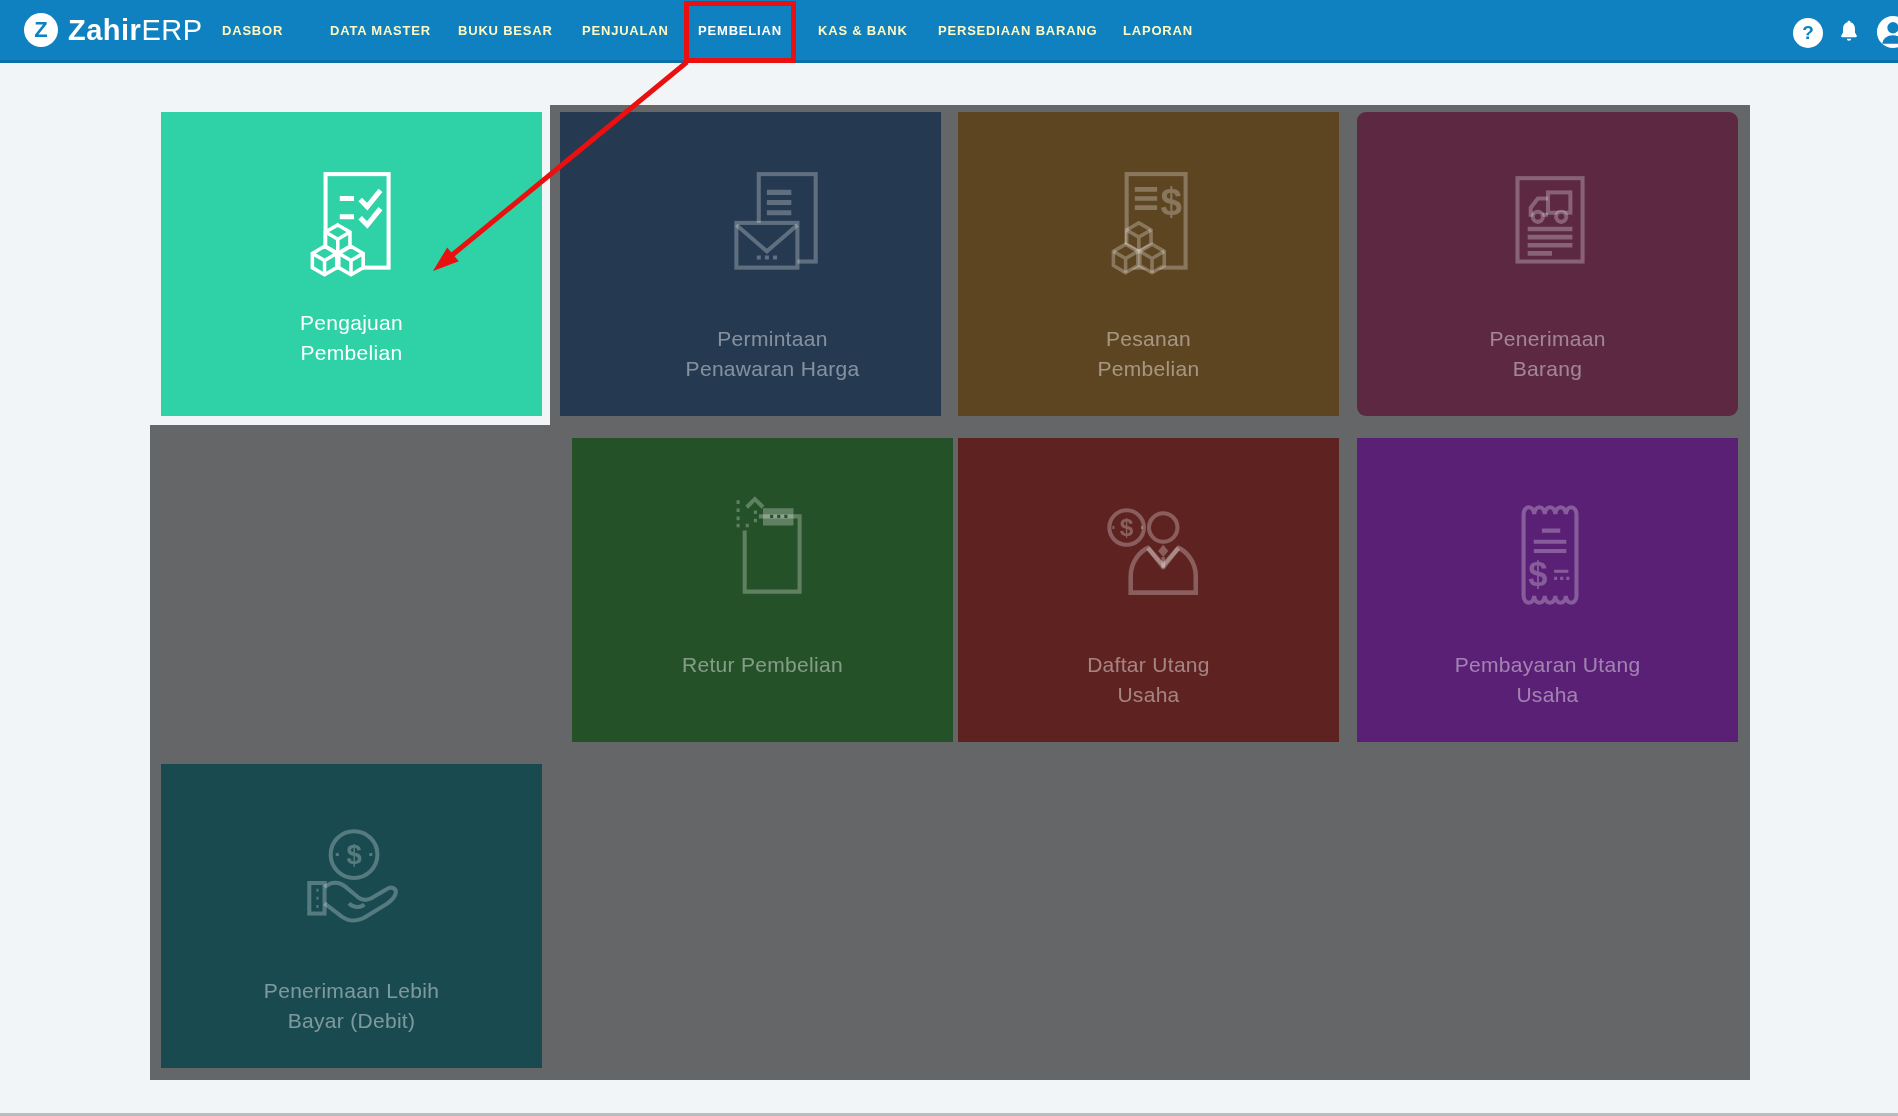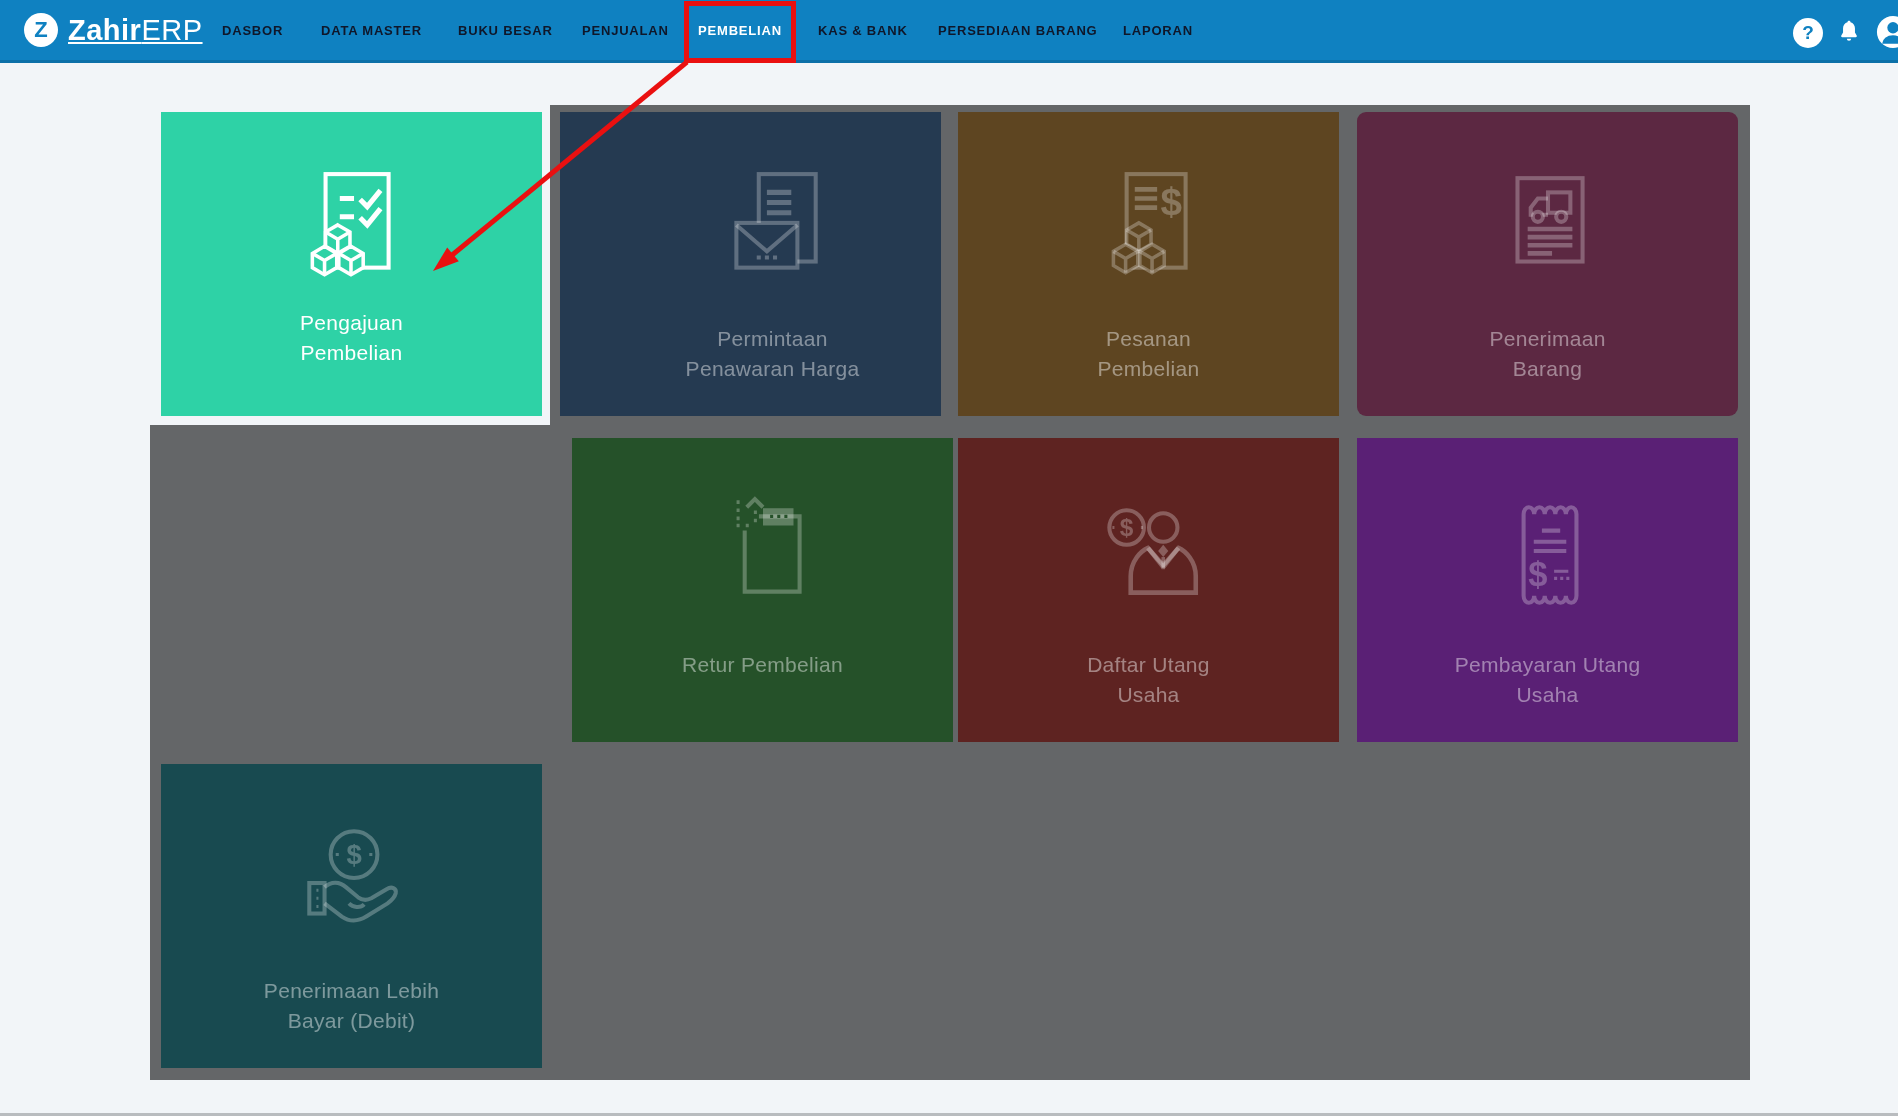--- a/index.html
+++ b/index.html
@@ -20,27 +20,27 @@
   }
   .brand {
     position:absolute; left:24px; top:0; height:60px;
     display:flex; align-items:center; gap:10px; cursor:pointer;
   }
   .logo-circle {
     width:34px; height:34px; border-radius:50%; background:#ffffff;
     display:flex; align-items:center; justify-content:center;
     color:#0f81c1; font-size:22px; font-weight:800;
   }
-  .brand-text { color:#ffffff; font-size:29px; letter-spacing:0.5px;text-decoration:underline; }
+  .brand-text { color:#ffffff; font-size:29px; letter-spacing:0.5px; }
   .brand-bold { font-weight:700; }
   .brand-light { font-weight:300; }
 
   .nav-item {
     position:absolute; top:50%; transform:translateY(-50%);
-    color:#0f172a; font-size:13px; font-weight:700; letter-spacing:0.8px;
+    color:#fef9c3; font-size:13px; font-weight:700; letter-spacing:0.8px;
     white-space:nowrap; cursor:pointer;
   }
   .nav-item.active { color:#ffffff; }
 
   .nav-icon { position:absolute; top:18px; cursor:pointer; }
   .help-circle {
     width:30px; height:30px; border-radius:50%; background:#ffffff;
     display:flex; align-items:center; justify-content:center;
     color:#0f81c1; font-size:19px; font-weight:700;
   }
@@ -86,21 +86,21 @@
 </head>
 <body>
 
 <header class="navbar">
   <div class="brand">
     <span class="logo-circle">Z</span>
     <span class="brand-text"><span class="brand-bold">Zahir</span><span class="brand-light">ERP</span></span>
   </div>
   <nav id="nav-menu">
       <span class="nav-item" style="left: 222px;">DASBOR</span>
-      <span class="nav-item" style="left: 321px;">DATA MASTER</span>
+      <span class="nav-item" style="left: 330px;">DATA MASTER</span>
       <span class="nav-item" style="left: 458px;">BUKU BESAR</span>
       <span class="nav-item" style="left: 582px;">PENJUALAN</span>
       <span class="nav-item active" style="left: 684px; width: 112px; text-align: center;">PEMBELIAN</span>
       <span class="nav-item" style="left: 818px;">KAS &amp; BANK</span>
       <span class="nav-item" style="left: 938px;">PERSEDIAAN BARANG</span>
       <span class="nav-item" style="left: 1123px;">LAPORAN</span>
     </nav>
   <div id="nav-icons">
       <span class="nav-icon" style="left: 1793px;">
         <span class="help-circle">?</span>

